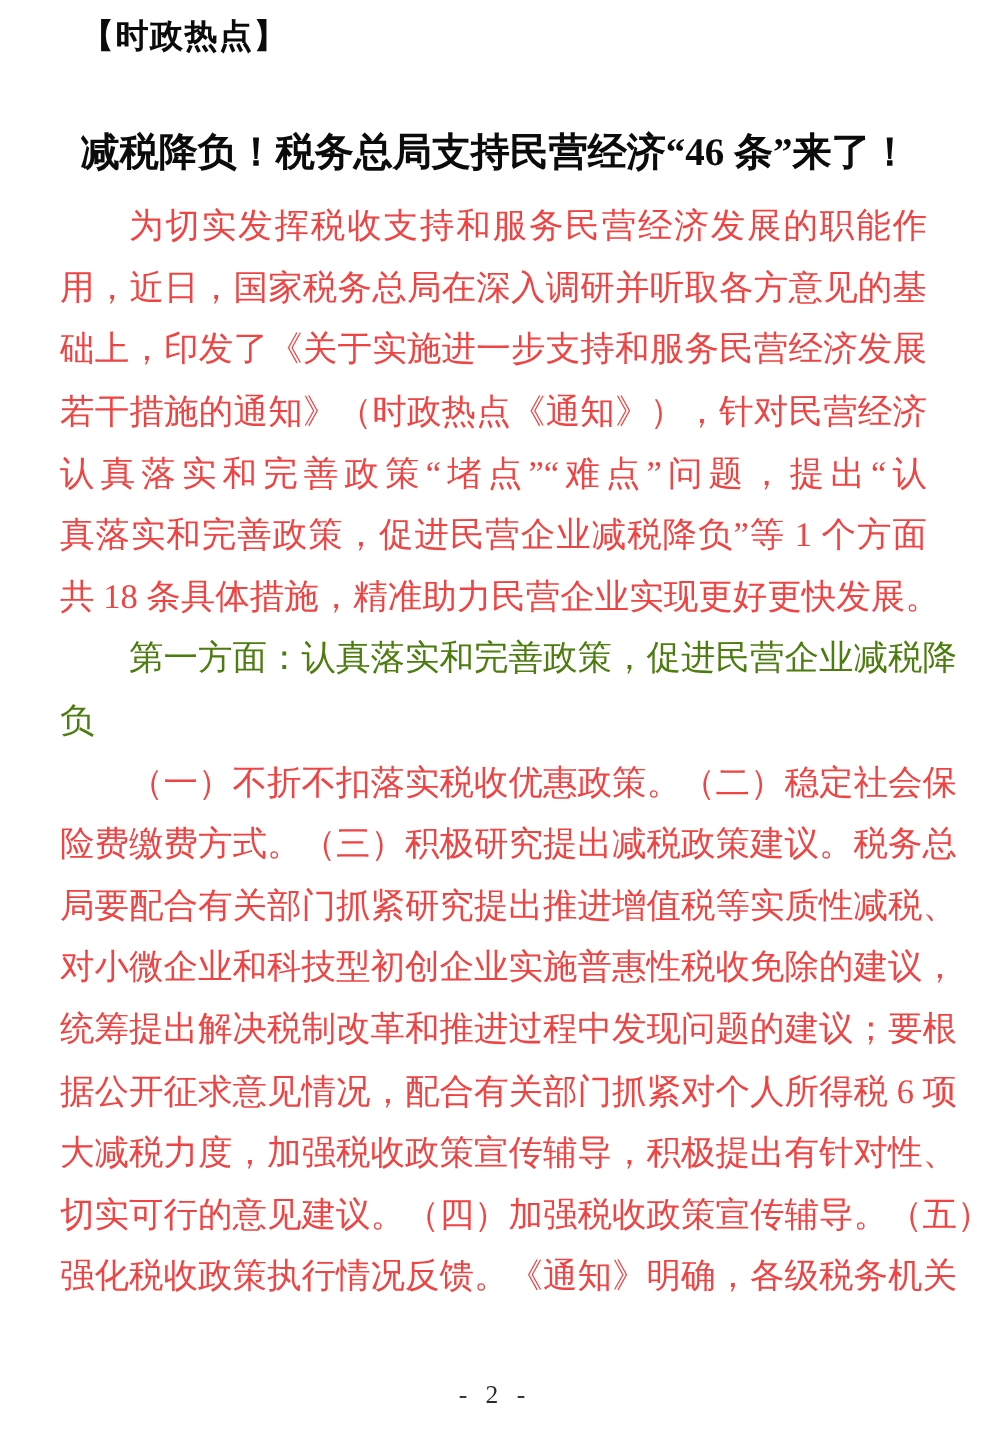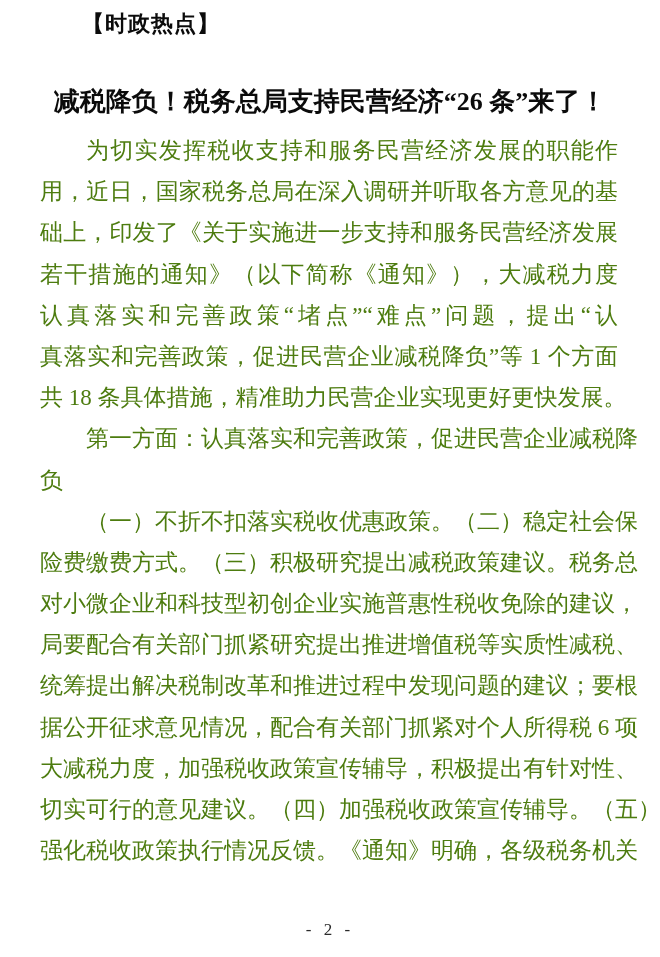--- a/index.html
+++ b/index.html
@@ -20,21 +20,20 @@
   }
   .section-tag {
     position: absolute;
     left: 54px;
     top: 9px;
     font-size: 22px;
     font-weight: 700;
     letter-spacing: 1px;
     color: #0b0b0b;
     font-family: "Liberation Sans", "DejaVu Sans", sans-serif;
-    margin-left: 28px;
   }
   .article-title {
     position: absolute;
     left: 30px;
     width: 600px;
     top: 84px;
     text-align: center;
     font-size: 26px;
     font-weight: 700;
     color: #0b0b0b;
@@ -43,21 +42,21 @@
   .body-block {
     position: absolute;
     left: 40px;
     top: 130px;
     width: 578px;
   }
   .doc-line {
     height: 41.2px;
     line-height: 41.2px;
     font-size: 23px;
-    color: #4d7c0f;
+    color: #ef4444;
     text-align: justify;
     text-align-last: justify;
     text-justify: inter-character;
     white-space: nowrap;
     overflow: visible;
   }
   .doc-line.indent { text-indent: 2em; }
   .doc-line.bold   { font-weight: 400; color: #4d7c0f; }
   .doc-line.no-stretch {
     text-align: left;
@@ -74,36 +73,36 @@
     color: #2b2b2b;
   }
 </style>
 </head>
 <body>
 
 <div class="page">
 
   <div class="section-tag">【时政热点】</div>
 
-  <div class="article-title">减税降负！税务总局支持民营经济“26 条”来了！</div>
+  <div class="article-title">减税降负！税务总局支持民营经济“46 条”来了！</div>
 
   <div class="body-block">
     <div class="doc-line indent">为切实发挥税收支持和服务民营经济发展的职能作</div>
     <div class="doc-line">用，近日，国家税务总局在深入调研并听取各方意见的基</div>
     <div class="doc-line">础上，印发了《关于实施进一步支持和服务民营经济发展</div>
-    <div class="doc-line">若干措施的通知》（以下简称《通知》），大减税力度</div>
+    <div class="doc-line">若干措施的通知》（时政热点《通知》），针对民营经济</div>
     <div class="doc-line">认真落实和完善政策“堵点”“难点”问题，提出“认</div>
     <div class="doc-line">真落实和完善政策，促进民营企业减税降负”等 1 个方面</div>
     <div class="doc-line">共 18 条具体措施，精准助力民营企业实现更好更快发展。</div>
     <div class="doc-line indent bold">第一方面：认真落实和完善政策，促进民营企业减税降</div>
     <div class="doc-line bold no-stretch">负</div>
     <div class="doc-line indent">（一）不折不扣落实税收优惠政策。（二）稳定社会保</div>
     <div class="doc-line">险费缴费方式。（三）积极研究提出减税政策建议。税务总</div>
+    <div class="doc-line">局要配合有关部门抓紧研究提出推进增值税等实质性减税、</div>
     <div class="doc-line">对小微企业和科技型初创企业实施普惠性税收免除的建议，</div>
-    <div class="doc-line">局要配合有关部门抓紧研究提出推进增值税等实质性减税、</div>
     <div class="doc-line">统筹提出解决税制改革和推进过程中发现问题的建议；要根</div>
     <div class="doc-line">据公开征求意见情况，配合有关部门抓紧对个人所得税 6 项</div>
     <div class="doc-line">大减税力度，加强税收政策宣传辅导，积极提出有针对性、</div>
     <div class="doc-line">切实可行的意见建议。（四）加强税收政策宣传辅导。（五）</div>
     <div class="doc-line">强化税收政策执行情况反馈。《通知》明确，各级税务机关</div>
   </div>
 
   <div class="page-footer">- 2 -</div>
 
 </div>

